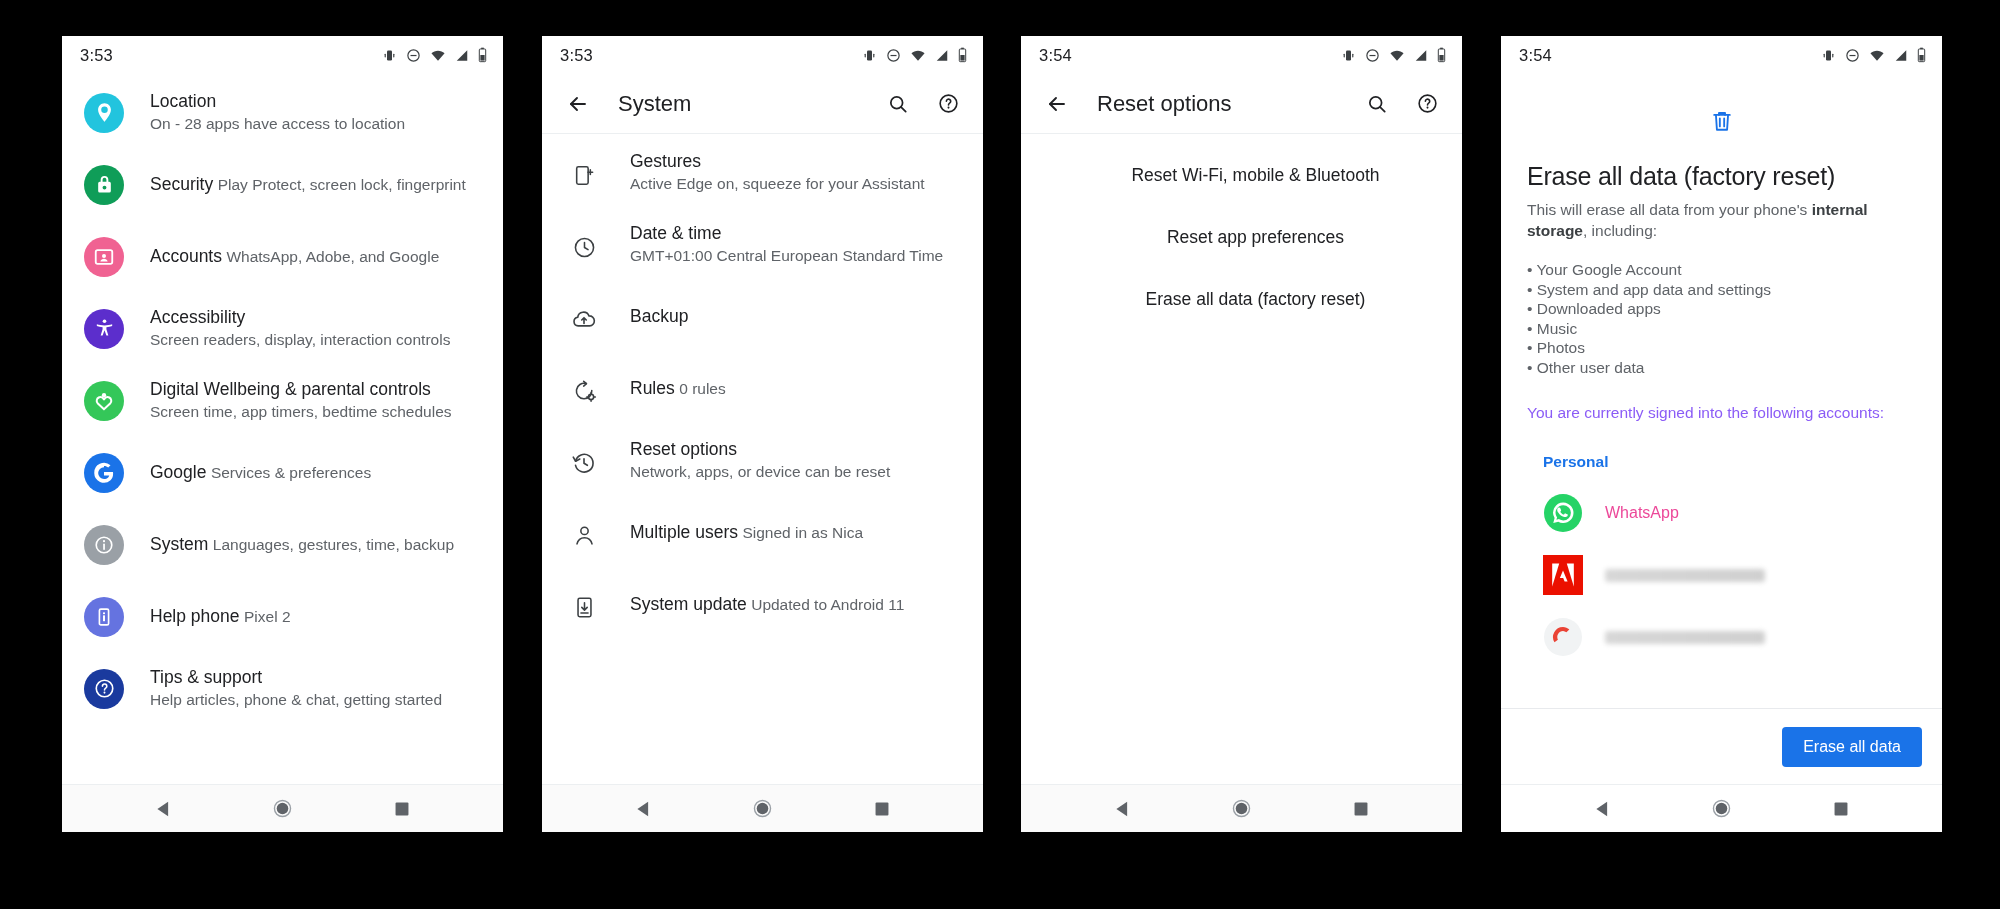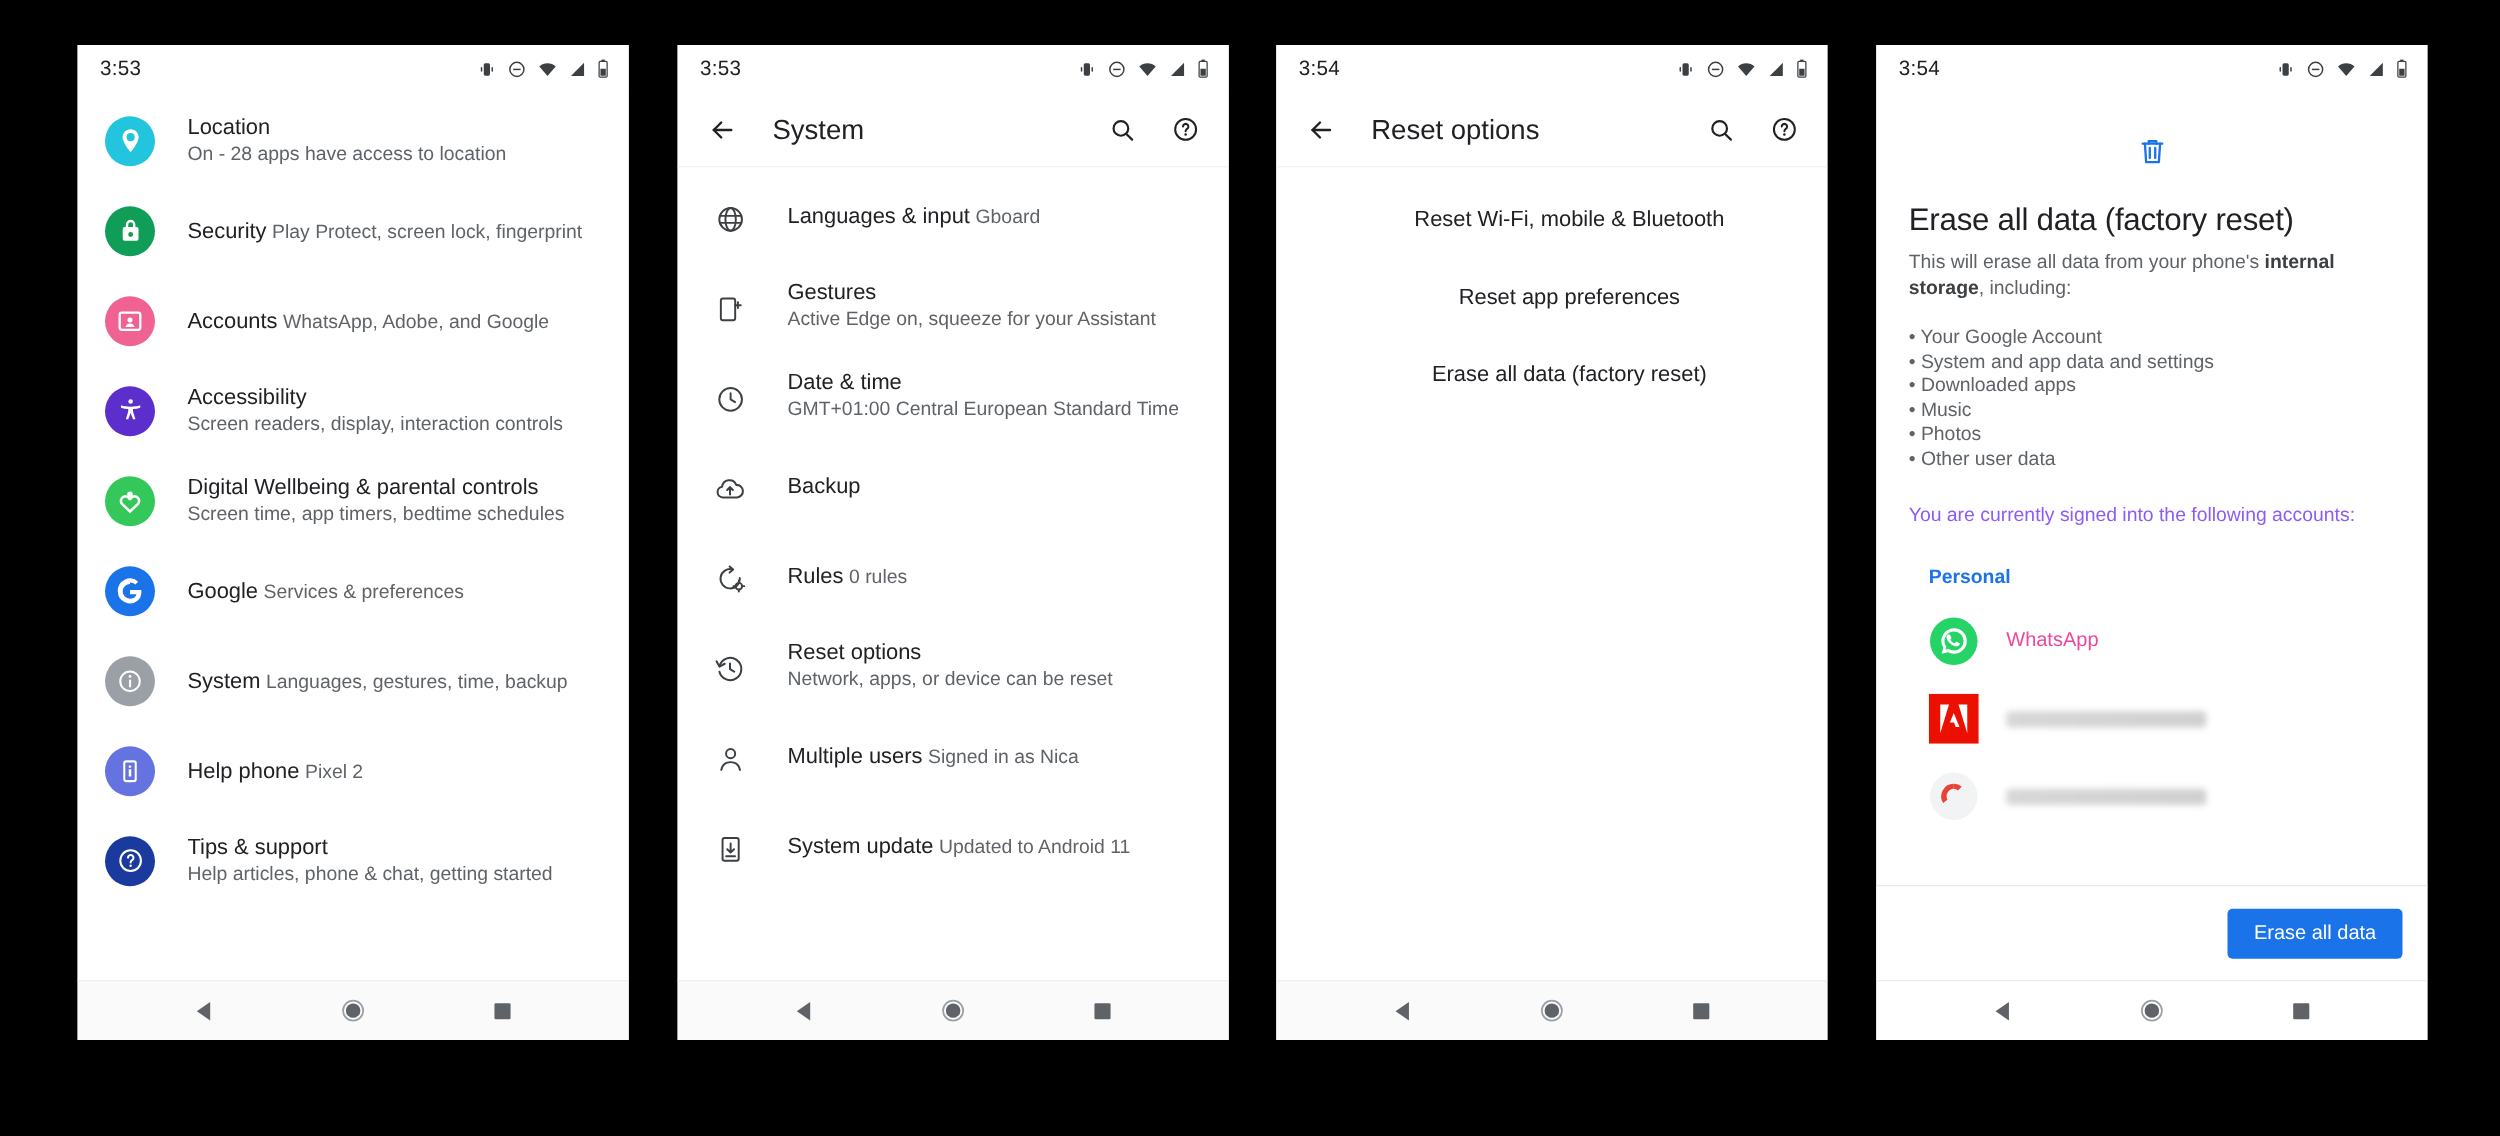--- a/index.html
+++ b/index.html
@@ -493,33 +493,20 @@
               <path d="M9.8 9.6a2.25 2.25 0 1 1 3.35 2.05c-.72.5-1.15.95-1.15 1.9" fill="none" stroke="#202124" stroke-width="1.7" stroke-linecap="round"></path>
               <circle cx="12" cy="16.3" r="1.05" fill="#202124"></circle>
             </svg>
           </div>
       </span>
     </div>
 
     <div class="screen-body">
       <div class="settings-list">
 
-        <div class="settings-row">
-          <span class="row-icon plain">
-            <svg width="25" height="25" viewBox="0 0 24 24" fill="none" stroke="#3c4043" stroke-width="1.5">
-                <circle cx="12" cy="12" r="8.7"></circle>
-                <ellipse cx="12" cy="12" rx="4" ry="8.7"></ellipse>
-                <path d="M3.6 9.3h16.8M3.6 14.7h16.8"></path>
-              </svg>
-          </span>
-          <span class="row-text">
-            <span class="row-title">Languages &amp; input</span>
-            <span class="row-sub">Gboard</span>
-          </span>
-        </div>
 
         <div class="settings-row">
           <span class="row-icon plain">
             <svg width="25" height="25" viewBox="0 0 24 24" fill="none" stroke="#3c4043" stroke-width="1.5">
                 <rect x="4.5" y="3.6" width="11" height="16.8" rx="1.6"></rect>
                 <path d="M17.6 6.6 L17.6 11" stroke-linecap="round"></path>
                 <path d="M15.4 8.8 L19.8 8.8" stroke-linecap="round"></path>
               </svg>
           </span>
           <span class="row-text">

